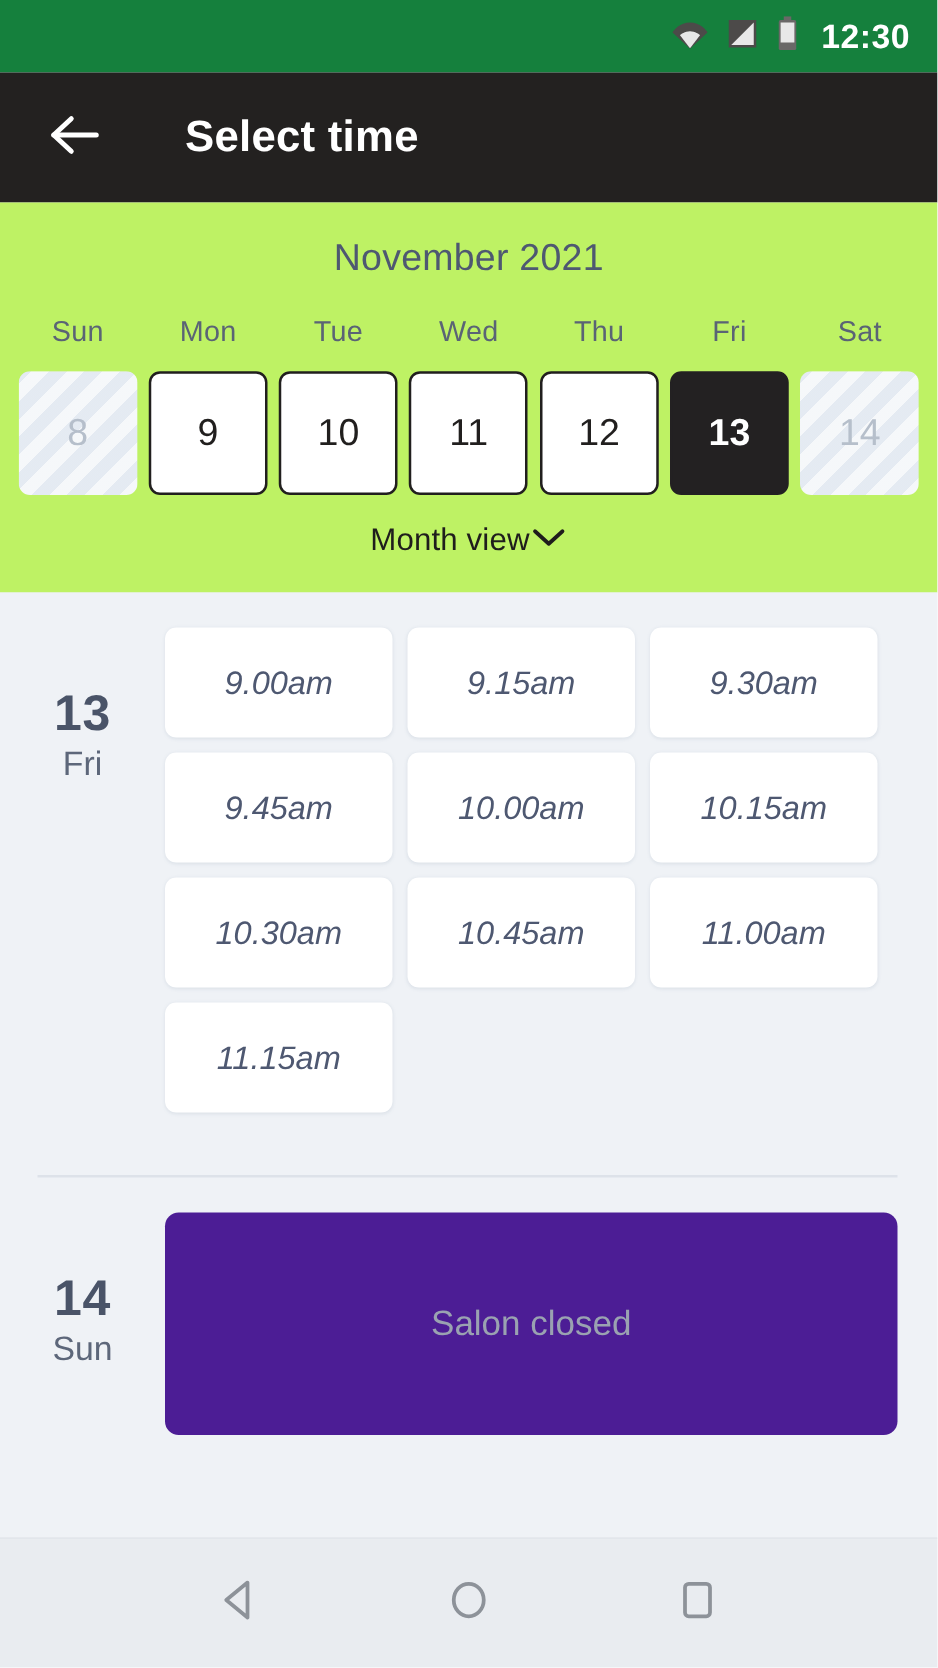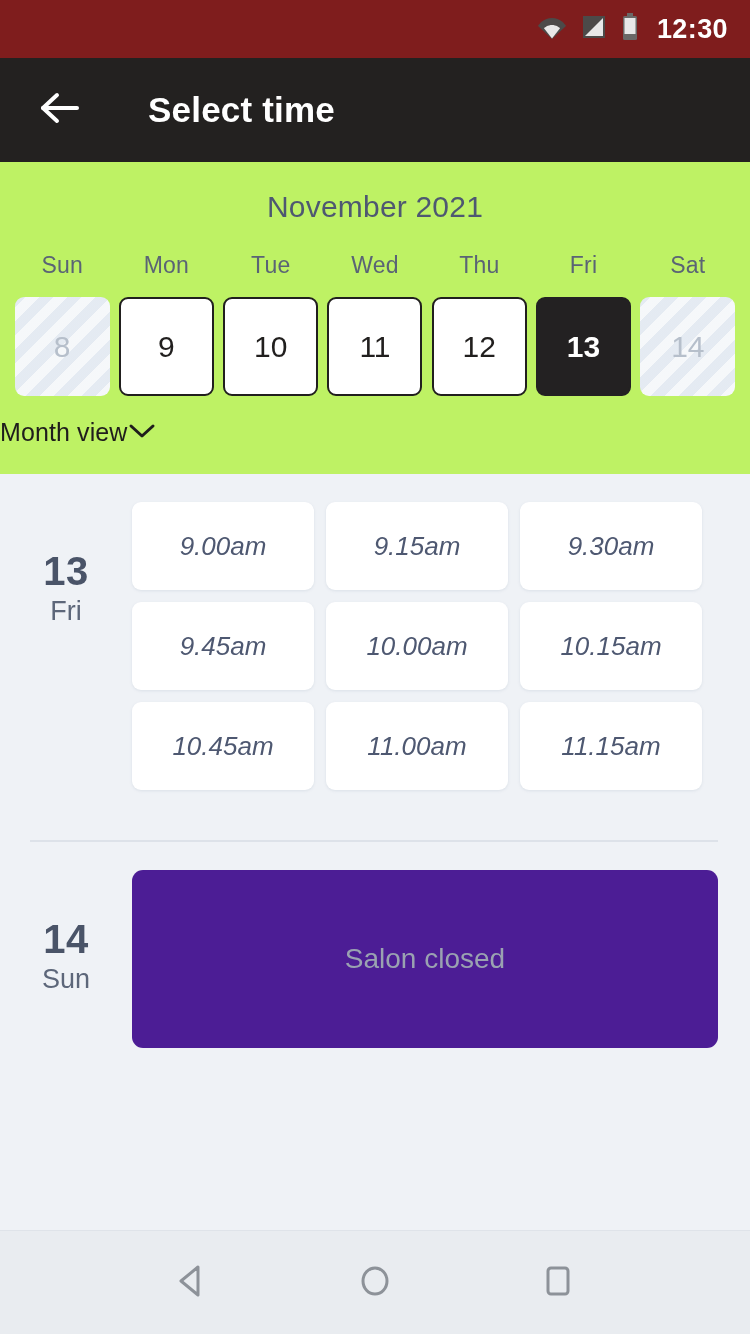--- a/index.html
+++ b/index.html
@@ -18,21 +18,21 @@
     width: 750px;
     height: 1334px;
     display: flex;
     flex-direction: column;
     background: #eff2f6;
   }
 
   
   .status-bar {
     height: 58px;
-    background: #7f1d1d;
+    background: #15803d;
     display: flex;
     align-items: center;
     justify-content: flex-end;
     padding-right: 22px;
     gap: 14px;
     flex: 0 0 58px;
   }
   .status-icon { display: block; }
   .status-time {
     color: #ffffff;
@@ -135,21 +135,21 @@
         rgba(224,231,240,0.55) 20px
       ),
       #eaeff5;
     border: none;
     color: #b6bfcb;
     cursor: default;
   }
   .month-view-row {
     display: flex;
     align-items: center;
-    justify-content: flex-start;
+    justify-content: center;
     margin-top: 22px;
     cursor: pointer;
   }
   .month-view-label {
     font-size: 25px;
     color: #1f1d1c;
     letter-spacing: 0.1px;
   }
 
   
@@ -342,20 +342,21 @@
         <div class="dnum">13</div>
         <div class="dname">Fri</div>
       </div>
       <div class="slot-grid">
         <div class="slot">9.00am</div>
         <div class="slot">9.15am</div>
         <div class="slot">9.30am</div>
         <div class="slot">9.45am</div>
         <div class="slot">10.00am</div>
         <div class="slot">10.15am</div>
+        <div class="slot">10.30am</div>
         <div class="slot">10.45am</div>
         <div class="slot">11.00am</div>
         <div class="slot">11.15am</div>
       </div>
     </div>
 
     <div class="divider"></div>
 
     <div class="closed-block">
       <div class="day-label">

